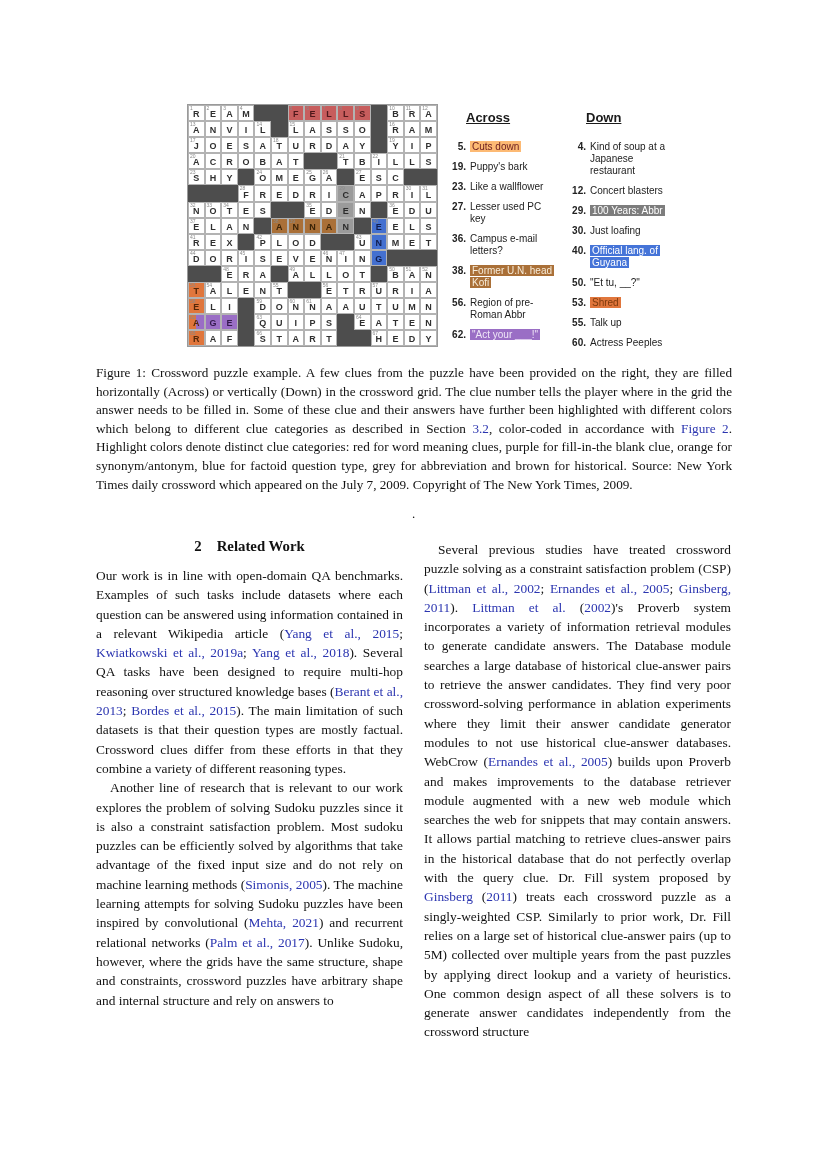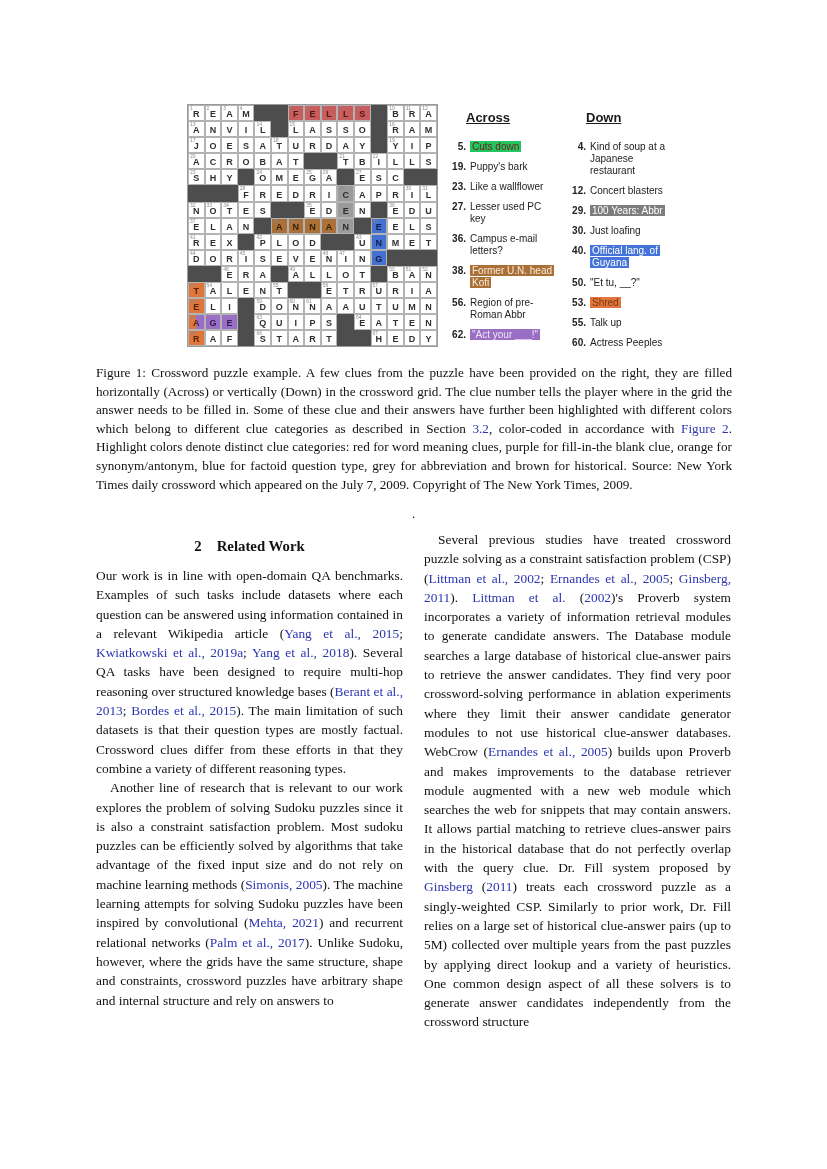--- a/index.html
+++ b/index.html
@@ -35,21 +35,21 @@
   .lnk{color:#2b35b0;}
   .stray{position:absolute;left:0;top:506px;width:827px;text-align:center;font-size:13px;}
 
   .col-left{position:absolute;left:96px;top:524px;width:307px;}
   .col-right{position:absolute;left:424px;top:524px;width:307px;}
   .body-text{font-size:13.4px;line-height:19.3px;text-align:justify;margin:0;}
   .cont{margin-left:28px;}
   .sec-head{font-size:14.8px;font-weight:bold;margin:14px 0 11px 0;text-align:center;}
   .sec-num{margin-right:15px;}
   .indent{text-indent:14px;}
-  .gap-top{margin-top:6px;}
+  .gap-top{margin-top:16px;}
 </style>
 </head>
 <body>
 
 <div class="page">
 
   <div id="xw-grid">
       <div class="cell">
         <span class="cn">1</span>
         <span class="cl" style="color: rgb(48, 48, 48);">R</span>
@@ -717,21 +717,21 @@
         <span class="cl" style="color: rgb(48, 48, 48);">Y</span>
       </div>
     </div>
 
   <div class="clues">
     <div class="clue-col across">
       <div class="clue-head">Across</div>
       <div id="across-list" style="display: flex; flex-direction: column; gap: 8px;">
           <div class="clue">
             <span class="cnum">5.</span>
-            <span class="ctext"><span class="hlspan" style="background: #22c55e; color: rgb(110, 32, 32);">Cuts down</span></span>
+            <span class="ctext"><span class="hlspan" style="background: #fdba74; color: rgb(110, 32, 32);">Cuts down</span></span>
           </div>
           <div class="clue">
             <span class="cnum">19.</span>
             <span class="ctext">Puppy's bark</span>
           </div>
           <div class="clue">
             <span class="cnum">23.</span>
             <span class="ctext">Like a wallflower</span>
           </div>
           <div class="clue">

